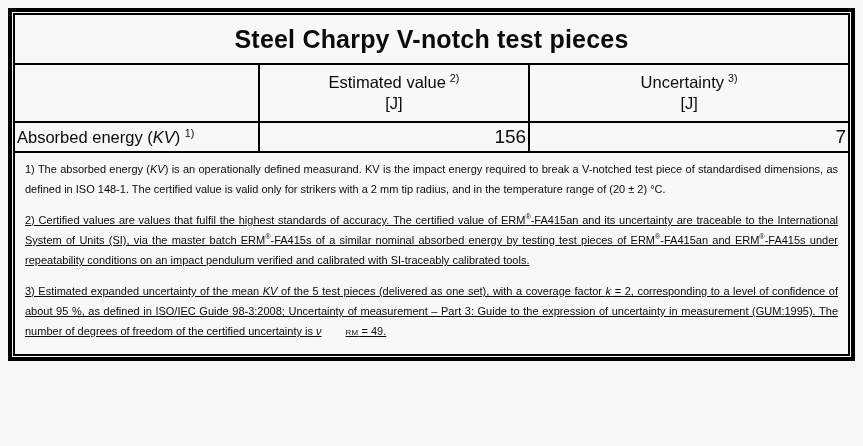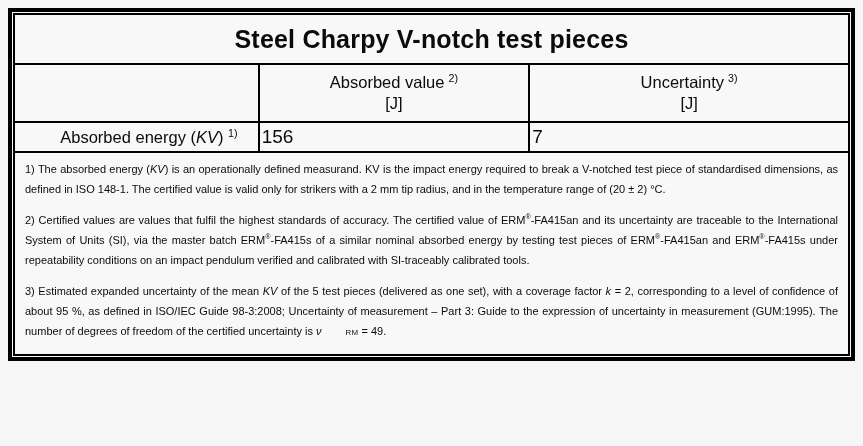--- a/index.html
+++ b/index.html
@@ -40,42 +40,43 @@
     letter-spacing: 0.2px;
   }
   td.hdr-cell {
     text-align: center;
     vertical-align: middle;
     font-size: 16.5px;
     line-height: 21px;
     padding: 7px 4px;
   }
   td.row-label-cell {
-    text-align: right;
+    text-align: left;
     vertical-align: middle;
     font-size: 16.5px;
-    padding: 4px 20px;
+    padding: 4px 2px;
   }
   td.value-cell {
-    text-align: left;
+    text-align: right;
     vertical-align: middle;
     font-size: 19px;
     padding: 3px 2px;
   }
   td.notes-cell {
     padding: 6px 10px 11px 10px;
     font-size: 11px;
     line-height: 20px;
   }
   .notes-cell p {
     margin: 0;
     text-align: justify;
   }
   .notes-cell p + p {
     margin-top: 11px;
+    text-decoration: underline;
   }
   sup {
     font-size: 0.65em;
     line-height: 0;
     vertical-align: super;
   }
   sup.ref { margin-left: 4px; }
   .it { font-style: italic; }
   .sc { font-size: 0.72em; letter-spacing: 0.3px; padding-left: 24px; }
 </style>
@@ -89,21 +90,21 @@
       <col class="col-2">
       <col class="col-3">
     </colgroup>
     <tbody>
       <tr>
         <td class="title-cell" colspan="3">Steel Charpy V-notch test pieces</td>
       </tr>
       <tr>
         <td class="hdr-cell"></td>
         <td class="hdr-cell">
-          <div><span>Absorbed value</span><sup class="ref">2)</sup></div>
+          <div><span>Estimated value</span><sup class="ref">2)</sup></div>
           <div>[J]</div>
         </td>
         <td class="hdr-cell">
           <div><span>Uncertainty</span><sup class="ref">3)</sup></div>
           <div>[J]</div>
         </td>
       </tr>
       <tr>
         <td class="row-label-cell"><span>Absorbed energy (</span><span class="it">KV</span><span>) </span><sup>1)</sup></td>
         <td class="value-cell">156</td>

